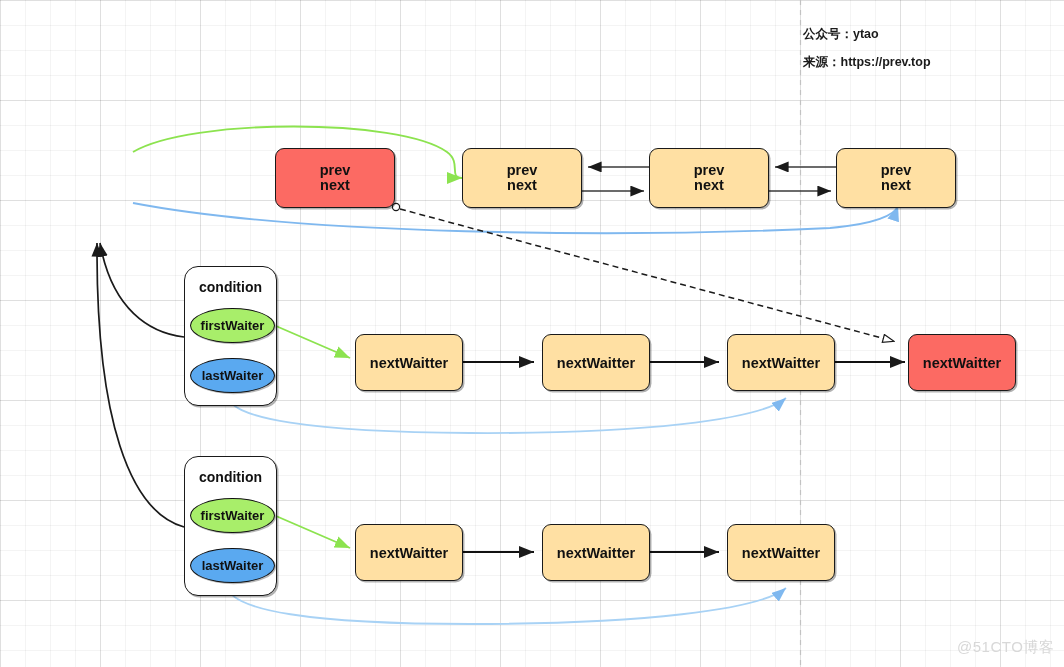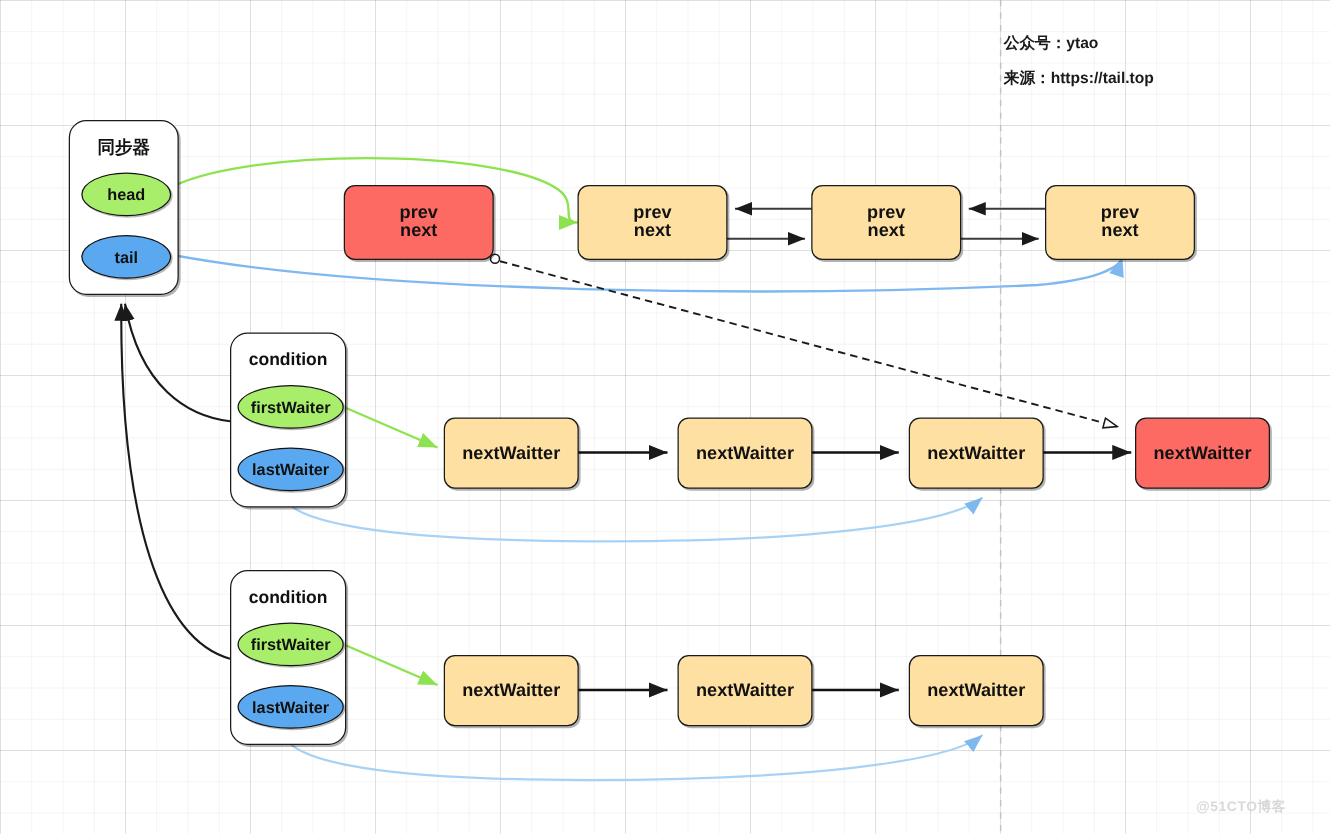--- a/index.html
+++ b/index.html
@@ -76,25 +76,24 @@
   .blue-e  { background: #5aa9f0; }
   .caption {
     position: absolute;
     font-size: 12.5px;
     font-weight: bold;
     color: #1a1a1a;
     white-space: nowrap;
   }
   .watermark {
     position: absolute;
-    font-size: 11px;
+    font-size: 15px;
     color: #d8d8d8;
     white-space: nowrap;
     letter-spacing: 0.5px;
-    font-weight: bold;
   }
 </style>
 </head>
 <body>
 
 <div id="canvas">
 
   <svg id="edges" viewBox="0 0 1064 667">
     <defs>
       <marker id="arrow-black" markerWidth="9" markerHeight="9" refX="8" refY="3.2" orient="auto" markerUnits="strokeWidth">
@@ -133,31 +132,22 @@
     <path d="M 227 392 C 222 420, 320 432, 470 433 C 640 434, 760 420, 786 398" fill="none" stroke="#a8d2f5" stroke-width="1.8" marker-end="url(#arrow-blue)"></path>
 
     <path d="M 227 582 C 222 612, 320 624, 470 624 C 640 624, 760 610, 786 588" fill="none" stroke="#a8d2f5" stroke-width="1.8" marker-end="url(#arrow-blue)"></path>
 
     <path d="M 184 337 C 150 333, 112 310, 100 243" fill="none" stroke="#1a1a1a" stroke-width="1.7" marker-end="url(#arrow-black)"></path>
 
     <path d="M 184 527 C 130 512, 96 420, 97 243" fill="none" stroke="#1a1a1a" stroke-width="1.7" marker-end="url(#arrow-black)"></path>
   </svg>
 
   <div class="caption" style="left:803px; top:26px;">公众号：ytao</div>
-  <div class="caption" style="left:803px; top:54px;">来源：https://tail.top</div>
-
-  <div class="node rrect white" style="left:55px; top:96px; width:88px; height:140px;">
-    <div class="container-title">同步器</div>
-    <div class="ellipse green-e" style="left:9px; top:41px; width:70px; height:33px;">
-      <span>head</span>
-    </div>
-    <div class="ellipse blue-e" style="left:9px; top:91px; width:70px; height:33px;">
-      <span>tail</span>
-    </div>
-  </div>
+  <div class="caption" style="left:803px; top:54px;">来源：https://prev.top</div>
+
 
   <div class="node rrect red" style="left:275px; top:148px; width:120px; height:60px;">
     <div class="pn-line">prev</div>
     <div class="pn-line">next</div>
   </div>
 
   <div class="node rrect yellow" style="left:462px; top:148px; width:120px; height:60px;">
     <div class="pn-line">prev</div>
     <div class="pn-line">next</div>
   </div>

